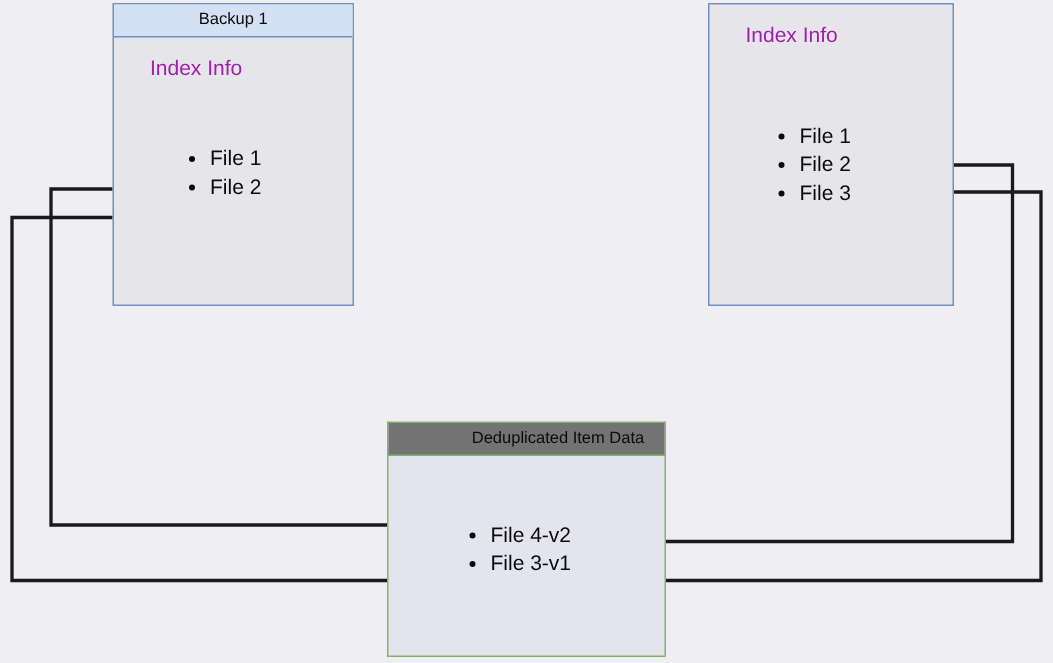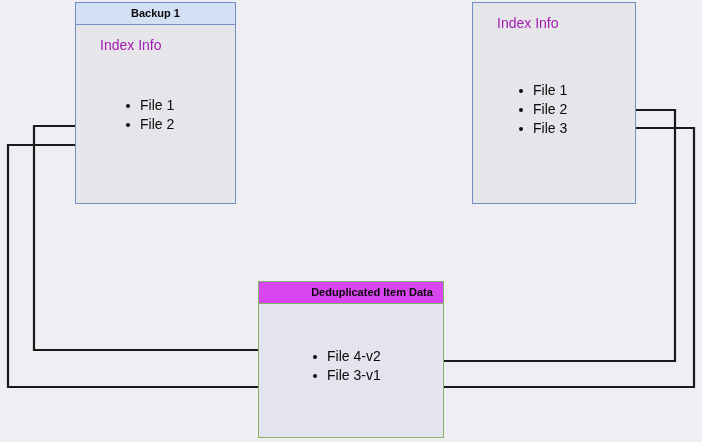--- a/index.html
+++ b/index.html
@@ -37,27 +37,27 @@
   .box.blue { border-color: #7190c4; }
   .box.green { border-color: #82b366; background: #e4e4ee; }
 
   .box-header {
     box-sizing: border-box;
     width: 100%;
     height: 22px;
     line-height: 20px;
     text-align: center;
     font-size: 11px;
-    font-weight: bold;
+    font-weight: normal;
     color: #0a0a0a;
     background: #d4e1f5;
     border-bottom: 1px solid #7190c4;
   }
   .box.green .box-header {
-    background: #d946ef;
+    background: #737373;
     border-bottom: 1px solid #82b366;
     padding-left: 42px;
   }
 
   .box-body {
     position: relative;
     width: 100%;
     height: calc(100% - 22px);
   }
 

